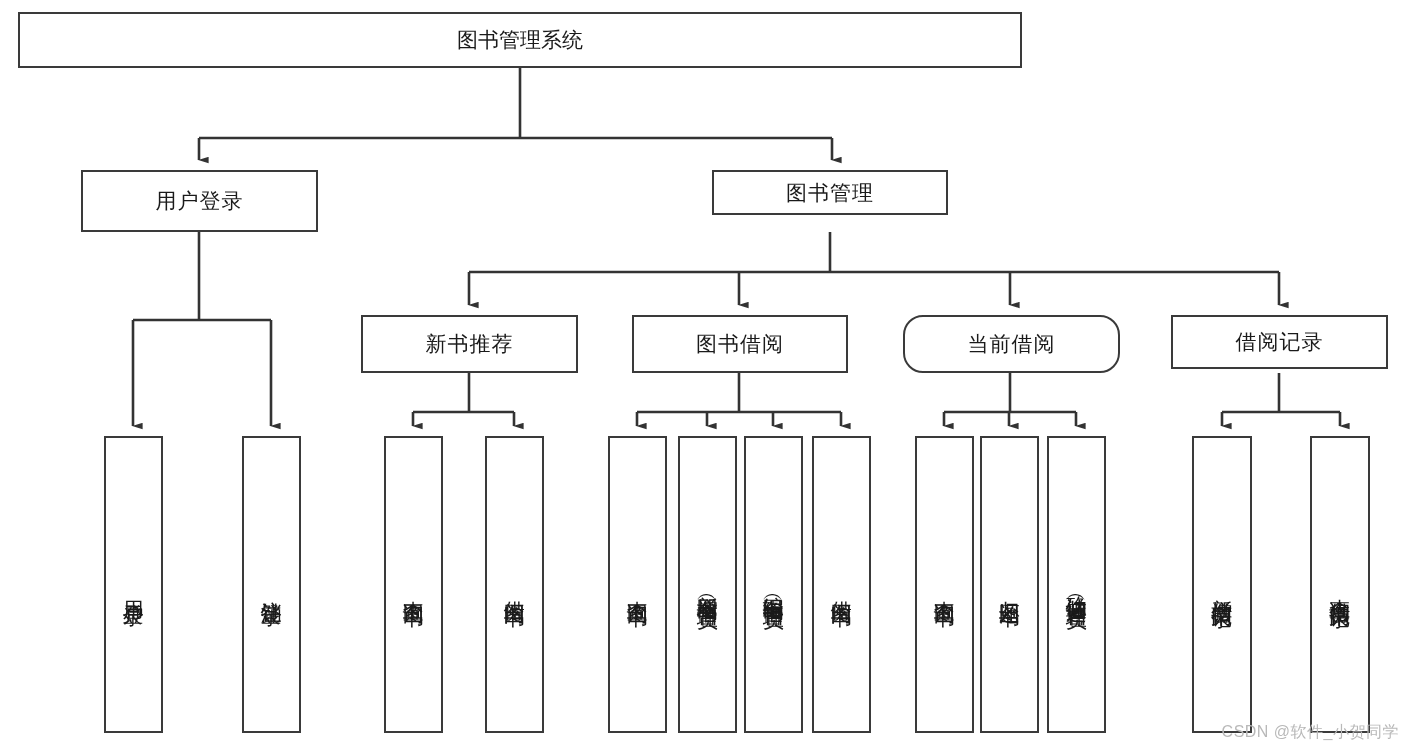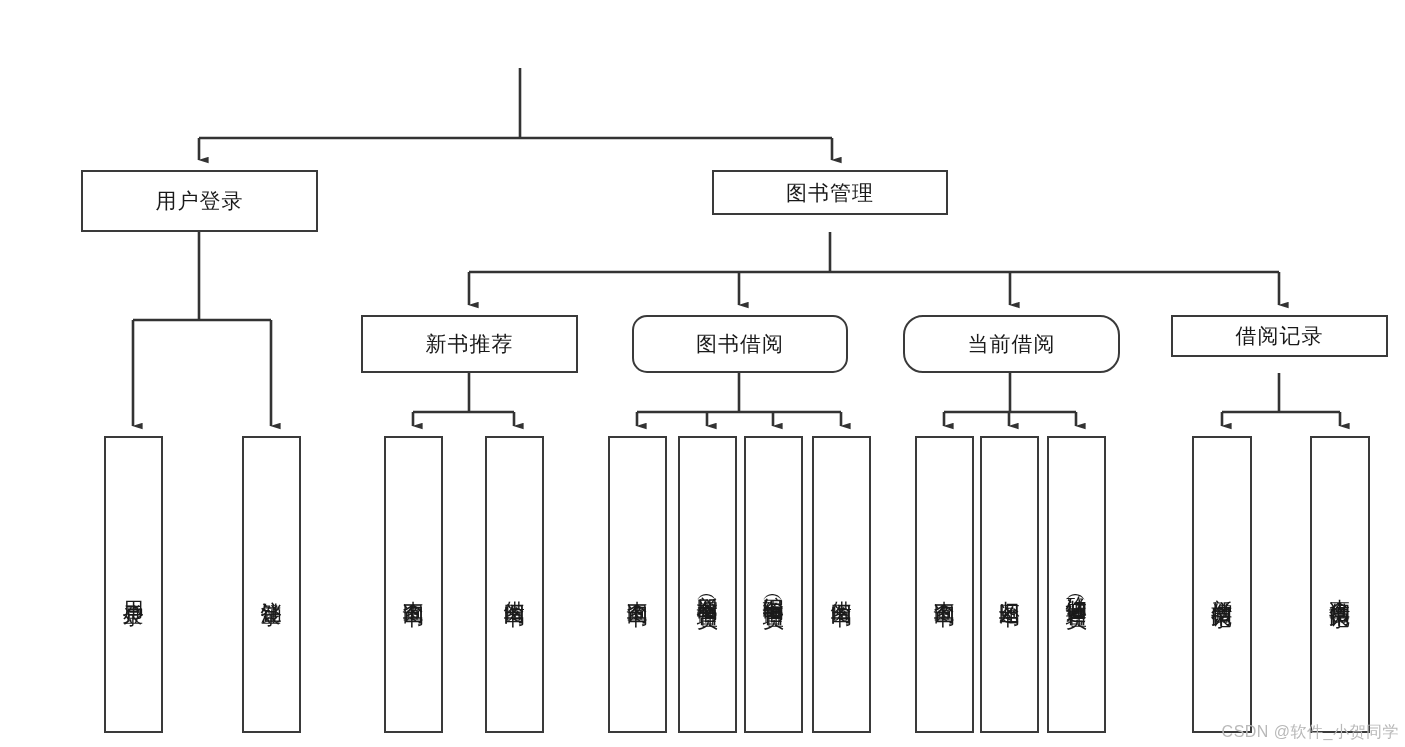--- a/index.html
+++ b/index.html
@@ -64,38 +64,41 @@
       <path d="M1009,412 L1009,426" marker-end="url(#ah)"></path>
       <path d="M1076,412 L1076,426" marker-end="url(#ah)"></path>
 
       <path d="M1279,373 L1279,412"></path>
       <path d="M1222,412 L1340,412"></path>
       <path d="M1222,412 L1222,426" marker-end="url(#ah)"></path>
       <path d="M1340,412 L1340,426" marker-end="url(#ah)"></path>
     </g>
   </svg>
 
+  <div class="node root" style="left:18px;top:12px;width:1004px;height:56px;">
+    <span>图书管理系统</span>
+  </div>
 
   <div class="node h" style="left:81px;top:170px;width:237px;height:62px;">
     <span>用户登录</span>
   </div>
   <div class="node h" style="left:712px;top:170px;width:236px;height:45px;">
     <span>图书管理</span>
   </div>
 
   <div class="node h" style="left:361px;top:315px;width:217px;height:58px;">
     <span>新书推荐</span>
   </div>
-  <div class="node h" style="left:632px;top:315px;width:216px;height:58px;border-radius:15px;">
+  <div class="node h" style="left:632px;top:315px;width:216px;height:58px;">
     <span>图书借阅</span>
   </div>
   <div class="node h" style="left:903px;top:315px;width:217px;height:58px;border-radius:20px;">
     <span>当前借阅</span>
   </div>
-  <div class="node h" style="left:1171px;top:315px;width:217px;height:42px;">
+  <div class="node h" style="left:1171px;top:315px;width:217px;height:54px;">
     <span>借阅记录</span>
   </div>
 
   <div class="node v" style="left:104px;top:436px;width:59px;height:297px;">
     <span class="txt">用户登录</span>
   </div>
   <div class="node v" style="left:242px;top:436px;width:59px;height:297px;">
     <span class="txt">注销登录</span>
   </div>
 

